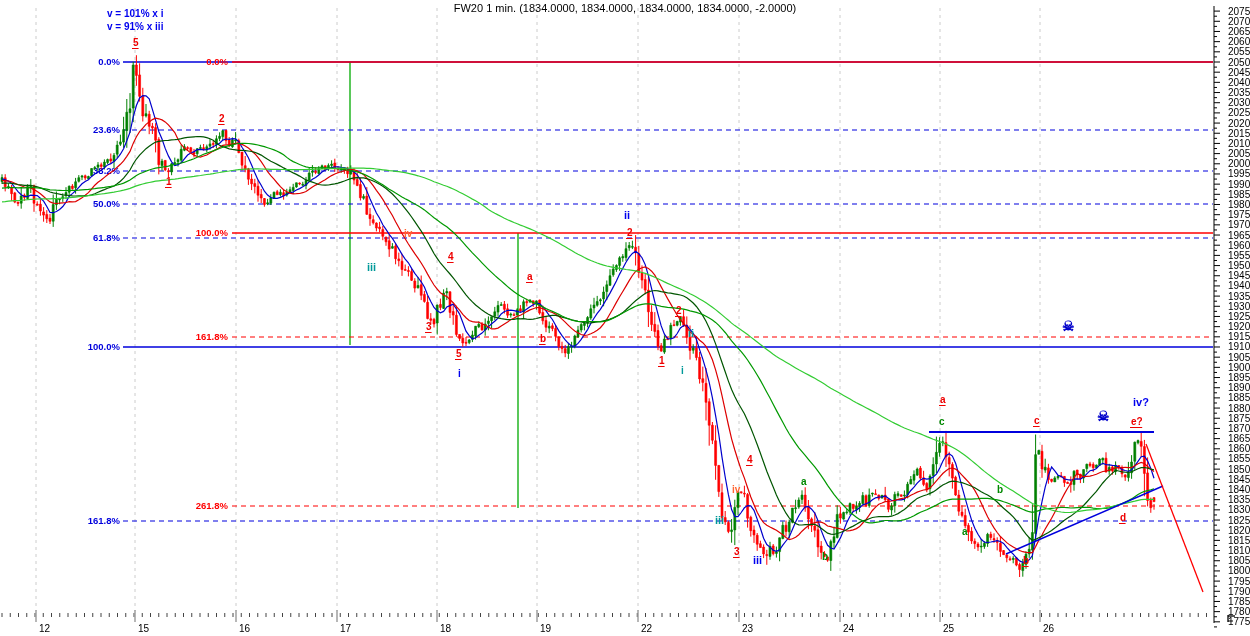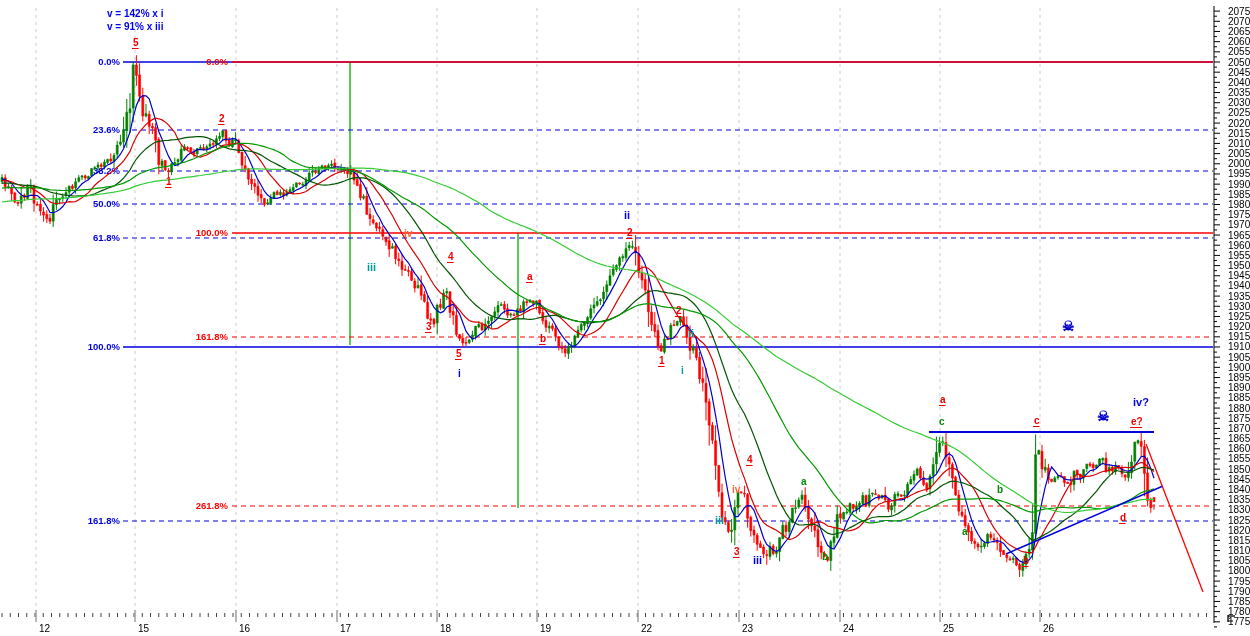--- a/index.html
+++ b/index.html
@@ -9,21 +9,22 @@
        font-size:11px;color:#000;}
   .fibcalc{position:absolute;left:107px;color:#0000ee;font-size:10px;font-weight:bold;}
   #fibcalc1{top:8px;}
   #fibcalc2{top:21px;}
   svg text{font-family:"Liberation Sans",sans-serif;}
 </style>
 </head>
 <body>
 
 <div id="app">
-  <div id="fibcalc1" class="fibcalc">v = 142% x i</div>
+  <div id="chart-title">FW20 1 min. (1834.0000, 1834.0000, 1834.0000, 1834.0000, -2.0000)</div>
+  <div id="fibcalc1" class="fibcalc">v = 101% x i</div>
   <div id="fibcalc2" class="fibcalc">v = 91% x iii</div>
   <svg id="plot" width="1250" height="636" viewBox="0 0 1250 636">
       <g>
         <line x1="36" y1="8" x2="36" y2="611" stroke="#cccccc" stroke-width="1" stroke-dasharray="3 4"></line>
         <line x1="135" y1="8" x2="135" y2="611" stroke="#cccccc" stroke-width="1" stroke-dasharray="3 4"></line>
         <line x1="236" y1="8" x2="236" y2="611" stroke="#cccccc" stroke-width="1" stroke-dasharray="3 4"></line>
         <line x1="337" y1="8" x2="337" y2="611" stroke="#cccccc" stroke-width="1" stroke-dasharray="3 4"></line>
         <line x1="437" y1="8" x2="437" y2="611" stroke="#cccccc" stroke-width="1" stroke-dasharray="3 4"></line>
         <line x1="537" y1="8" x2="537" y2="611" stroke="#cccccc" stroke-width="1" stroke-dasharray="3 4"></line>
         <line x1="638" y1="8" x2="638" y2="611" stroke="#cccccc" stroke-width="1" stroke-dasharray="3 4"></line>

